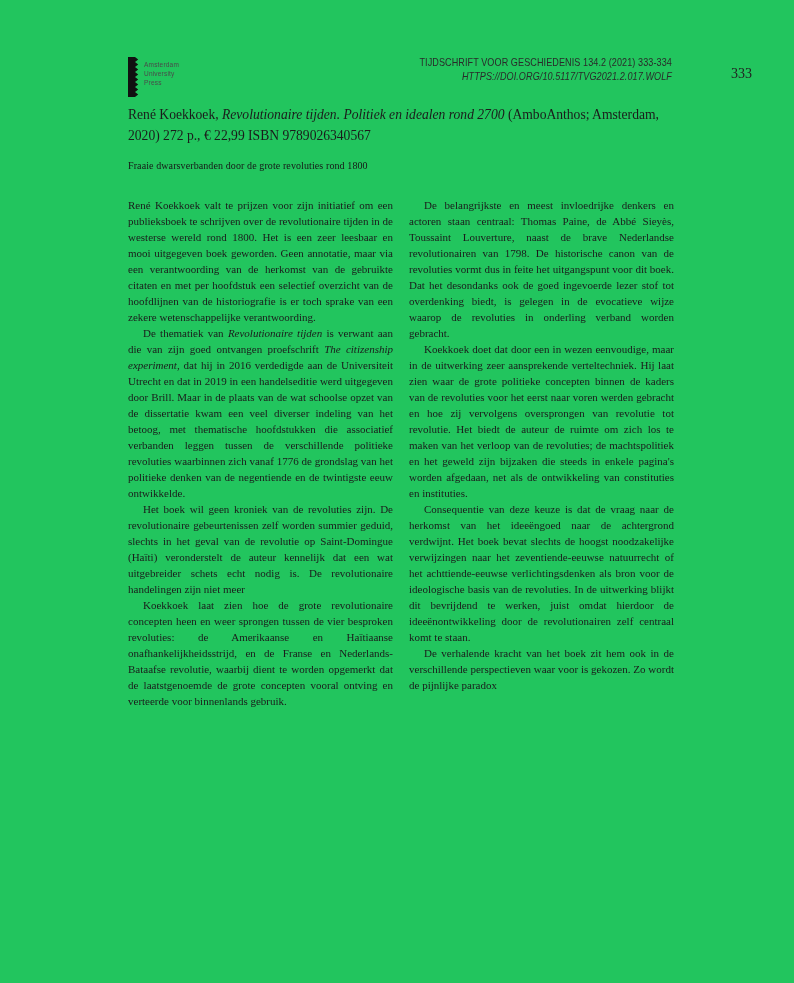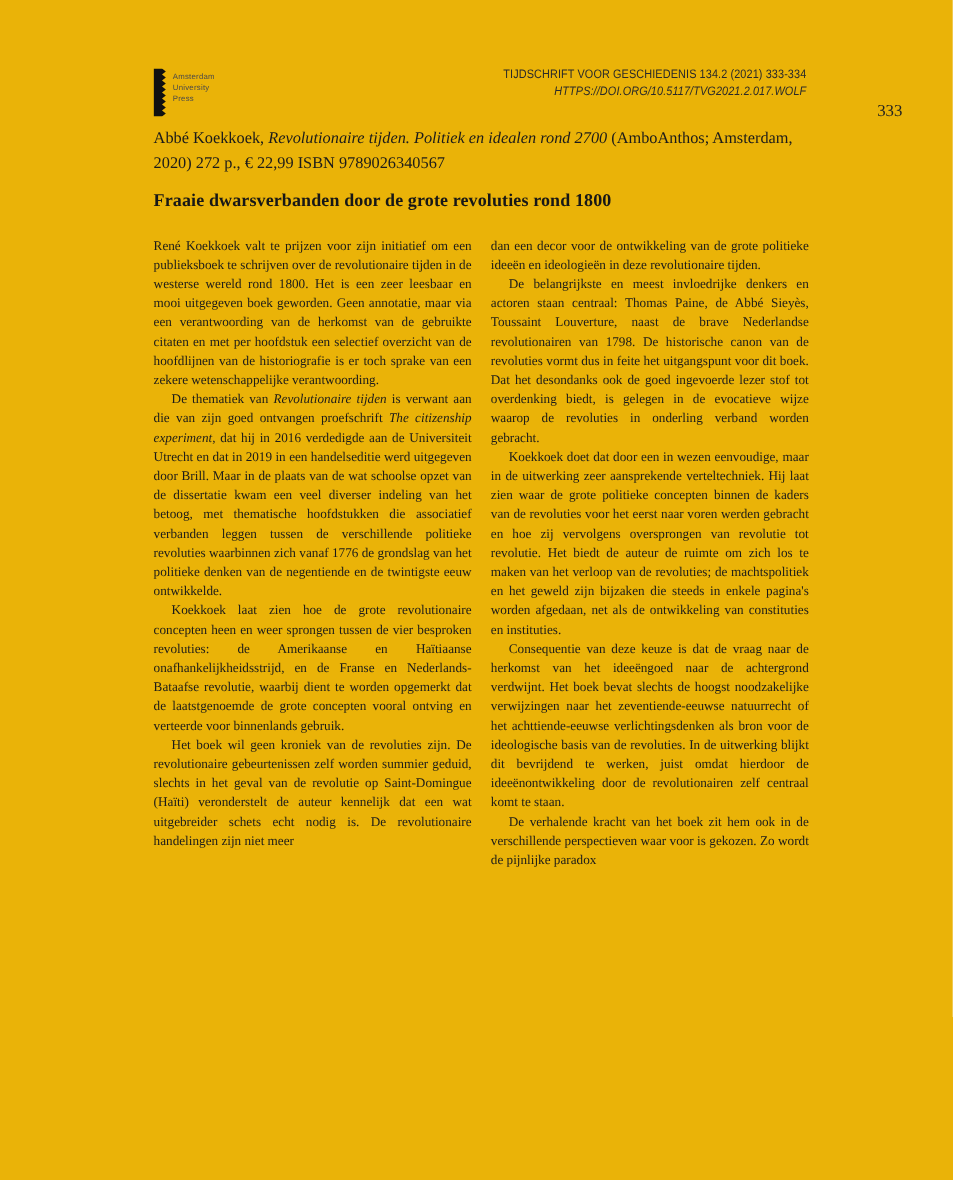--- a/index.html
+++ b/index.html
@@ -3,21 +3,21 @@
 <meta charset="utf-8">
 <style>
   * { margin: 0; padding: 0; box-sizing: border-box; }
   html, body { width: 794px; height: 983px; }
   body {
     background: #ffffff;
     font-family: "Liberation Serif", "DejaVu Serif", serif;
     color: #1b1b1b;
     overflow: hidden;
   }
-  .page { position: relative; width: 794px; height: 983px; background: #eab308; }
+  .page { position: relative; width: 794px; height: 983px; background: #22c55e; }
 
   
   .logo { position: absolute; left: 128px; top: 57px; display: flex; align-items: flex-start; }
   .logo svg { display: block; }
   .logo-text {
     margin-left: 5px; margin-top: 3px;
     font-family: "Liberation Sans", sans-serif;
     font-size: 6.5px; line-height: 9px; color: #4a4a4a;
     letter-spacing: 0.2px;
   }
@@ -25,31 +25,31 @@
     position: absolute; top: 56px; right: 122px;
     text-align: right;
     font-family: "Liberation Sans", sans-serif;
     color: #2a2a2a;
     transform: scaleX(0.88); transform-origin: 100% 0;
   }
   .journal-line { font-size: 10.3px; line-height: 14px; letter-spacing: 0.1px; }
   .doi-line { font-size: 10.3px; line-height: 14px; font-style: italic; letter-spacing: 0.1px; }
   .page-number {
     position: absolute; top: 66px; left: 731px;
-    font-size: 14px; color: #222; margin-top: 20px;
+    font-size: 14px; color: #222;
   }
 
   
   .citation { position: absolute; left: 128px; top: 105px; width: 548px; }
   .citation p { font-size: 13.6px; line-height: 20.5px; color: #1b1b1b; }
 
   
   .review-heading {
     position: absolute; left: 128px; top: 160px;
-    font-size: 15px; font-weight: bold; color: #171717;
+    font-size: 10px; font-weight: normal; color: #171717;
     letter-spacing: 0.1px;
   }
 
   
   .columns {
     position: absolute; left: 128px; top: 197px; width: 546px;
     display: flex; gap: 16px;
   }
   .col { width: 265px; }
   .col p {
@@ -82,34 +82,33 @@
   </div>
 
   <div class="header-right">
     <div class="journal-line">TIJDSCHRIFT VOOR GESCHIEDENIS 134.2 (2021) 333-334</div>
     <div class="doi-line">HTTPS://DOI.ORG/10.5117/TVG2021.2.017.WOLF</div>
   </div>
 
   <div class="page-number">333</div>
 
   <div class="citation">
-      <p><span>Abbé Koekkoek, </span><i>Revolutionaire tijden. Politiek en idealen rond 2700</i><span> (AmboAnthos; Amsterdam, 2020) 272 p., € 22,99 ISBN 9789026340567</span></p>
+      <p><span>René Koekkoek, </span><i>Revolutionaire tijden. Politiek en idealen rond 2700</i><span> (AmboAnthos; Amsterdam, 2020) 272 p., € 22,99 ISBN 9789026340567</span></p>
     </div>
 
   <h1 class="review-heading">Fraaie dwarsverbanden door de grote revoluties rond 1800</h1>
 
   <div class="columns">
     <div class="col">
         <p><span>René Koekkoek valt te prijzen voor zijn initiatief om een publieksboek te schrijven over de revolutionaire tijden in de westerse wereld rond 1800. Het is een zeer leesbaar en mooi uitgegeven boek geworden. Geen annotatie, maar via een verantwoording van de herkomst van de gebruikte citaten en met per hoofdstuk een selectief overzicht van de hoofdlijnen van de historiografie is er toch sprake van een zekere wetenschappelijke verantwoording.</span></p>
         <p class="indent"><span>De thematiek van </span><i>Revolutionaire tijden</i><span> is verwant aan die van zijn goed ontvangen proefschrift </span><i>The citizenship experiment</i><span>, dat hij in 2016 verdedigde aan de Universiteit Utrecht en dat in 2019 in een handelseditie werd uitgegeven door Brill. Maar in de plaats van de wat schoolse opzet van de dissertatie kwam een veel diverser indeling van het betoog, met thematische hoofdstukken die associatief verbanden leggen tussen de verschillende politieke revoluties waarbinnen zich vanaf 1776 de grondslag van het politieke denken van de negentiende en de twintigste eeuw ontwikkelde.</span></p>
+        <p class="indent"><span>Het boek wil geen kroniek van de revoluties zijn. De revolutionaire gebeurtenissen zelf worden summier geduid, slechts in het geval van de revolutie op Saint-Domingue (Haïti) veronderstelt de auteur kennelijk dat een wat uitgebreider schets echt nodig is. De revolutionaire handelingen zijn niet meer</span></p>
         <p class="indent"><span>Koekkoek laat zien hoe de grote revolutionaire concepten heen en weer sprongen tussen de vier besproken revoluties: de Amerikaanse en Haïtiaanse onafhankelijkheidsstrijd, en de Franse en Nederlands-Bataafse revolutie, waarbij dient te worden opgemerkt dat de laatstgenoemde de grote concepten vooral ontving en verteerde voor binnenlands gebruik.</span></p>
-        <p class="indent"><span>Het boek wil geen kroniek van de revoluties zijn. De revolutionaire gebeurtenissen zelf worden summier geduid, slechts in het geval van de revolutie op Saint-Domingue (Haïti) veronderstelt de auteur kennelijk dat een wat uitgebreider schets echt nodig is. De revolutionaire handelingen zijn niet meer</span></p>
       </div>
     <div class="col">
-        <p><span>dan een decor voor de ontwikkeling van de grote politieke ideeën en ideologieën in deze revolutionaire tijden.</span></p>
         <p class="indent"><span>De belangrijkste en meest invloedrijke denkers en actoren staan centraal: Thomas Paine, de Abbé Sieyès, Toussaint Louverture, naast de brave Nederlandse revolutionairen van 1798. De historische canon van de revoluties vormt dus in feite het uitgangspunt voor dit boek. Dat het desondanks ook de goed ingevoerde lezer stof tot overdenking biedt, is gelegen in de evocatieve wijze waarop de revoluties in onderling verband worden gebracht.</span></p>
         <p class="indent"><span>Koekkoek doet dat door een in wezen eenvoudige, maar in de uitwerking zeer aansprekende verteltechniek. Hij laat zien waar de grote politieke concepten binnen de kaders van de revoluties voor het eerst naar voren werden gebracht en hoe zij vervolgens oversprongen van revolutie tot revolutie. Het biedt de auteur de ruimte om zich los te maken van het verloop van de revoluties; de machtspolitiek en het geweld zijn bijzaken die steeds in enkele pagina's worden afgedaan, net als de ontwikkeling van constituties en instituties.</span></p>
         <p class="indent"><span>Consequentie van deze keuze is dat de vraag naar de herkomst van het ideeëngoed naar de achtergrond verdwijnt. Het boek bevat slechts de hoogst noodzakelijke verwijzingen naar het zeventiende-eeuwse natuurrecht of het achttiende-eeuwse verlichtingsdenken als bron voor de ideologische basis van de revoluties. In de uitwerking blijkt dit bevrijdend te werken, juist omdat hierdoor de ideeënontwikkeling door de revolutionairen zelf centraal komt te staan.</span></p>
         <p class="indent"><span>De verhalende kracht van het boek zit hem ook in de verschillende perspectieven waar voor is gekozen. Zo wordt de pijnlijke paradox</span></p>
       </div>
   </div>
 
   <div class="footer">
   </div>
 

